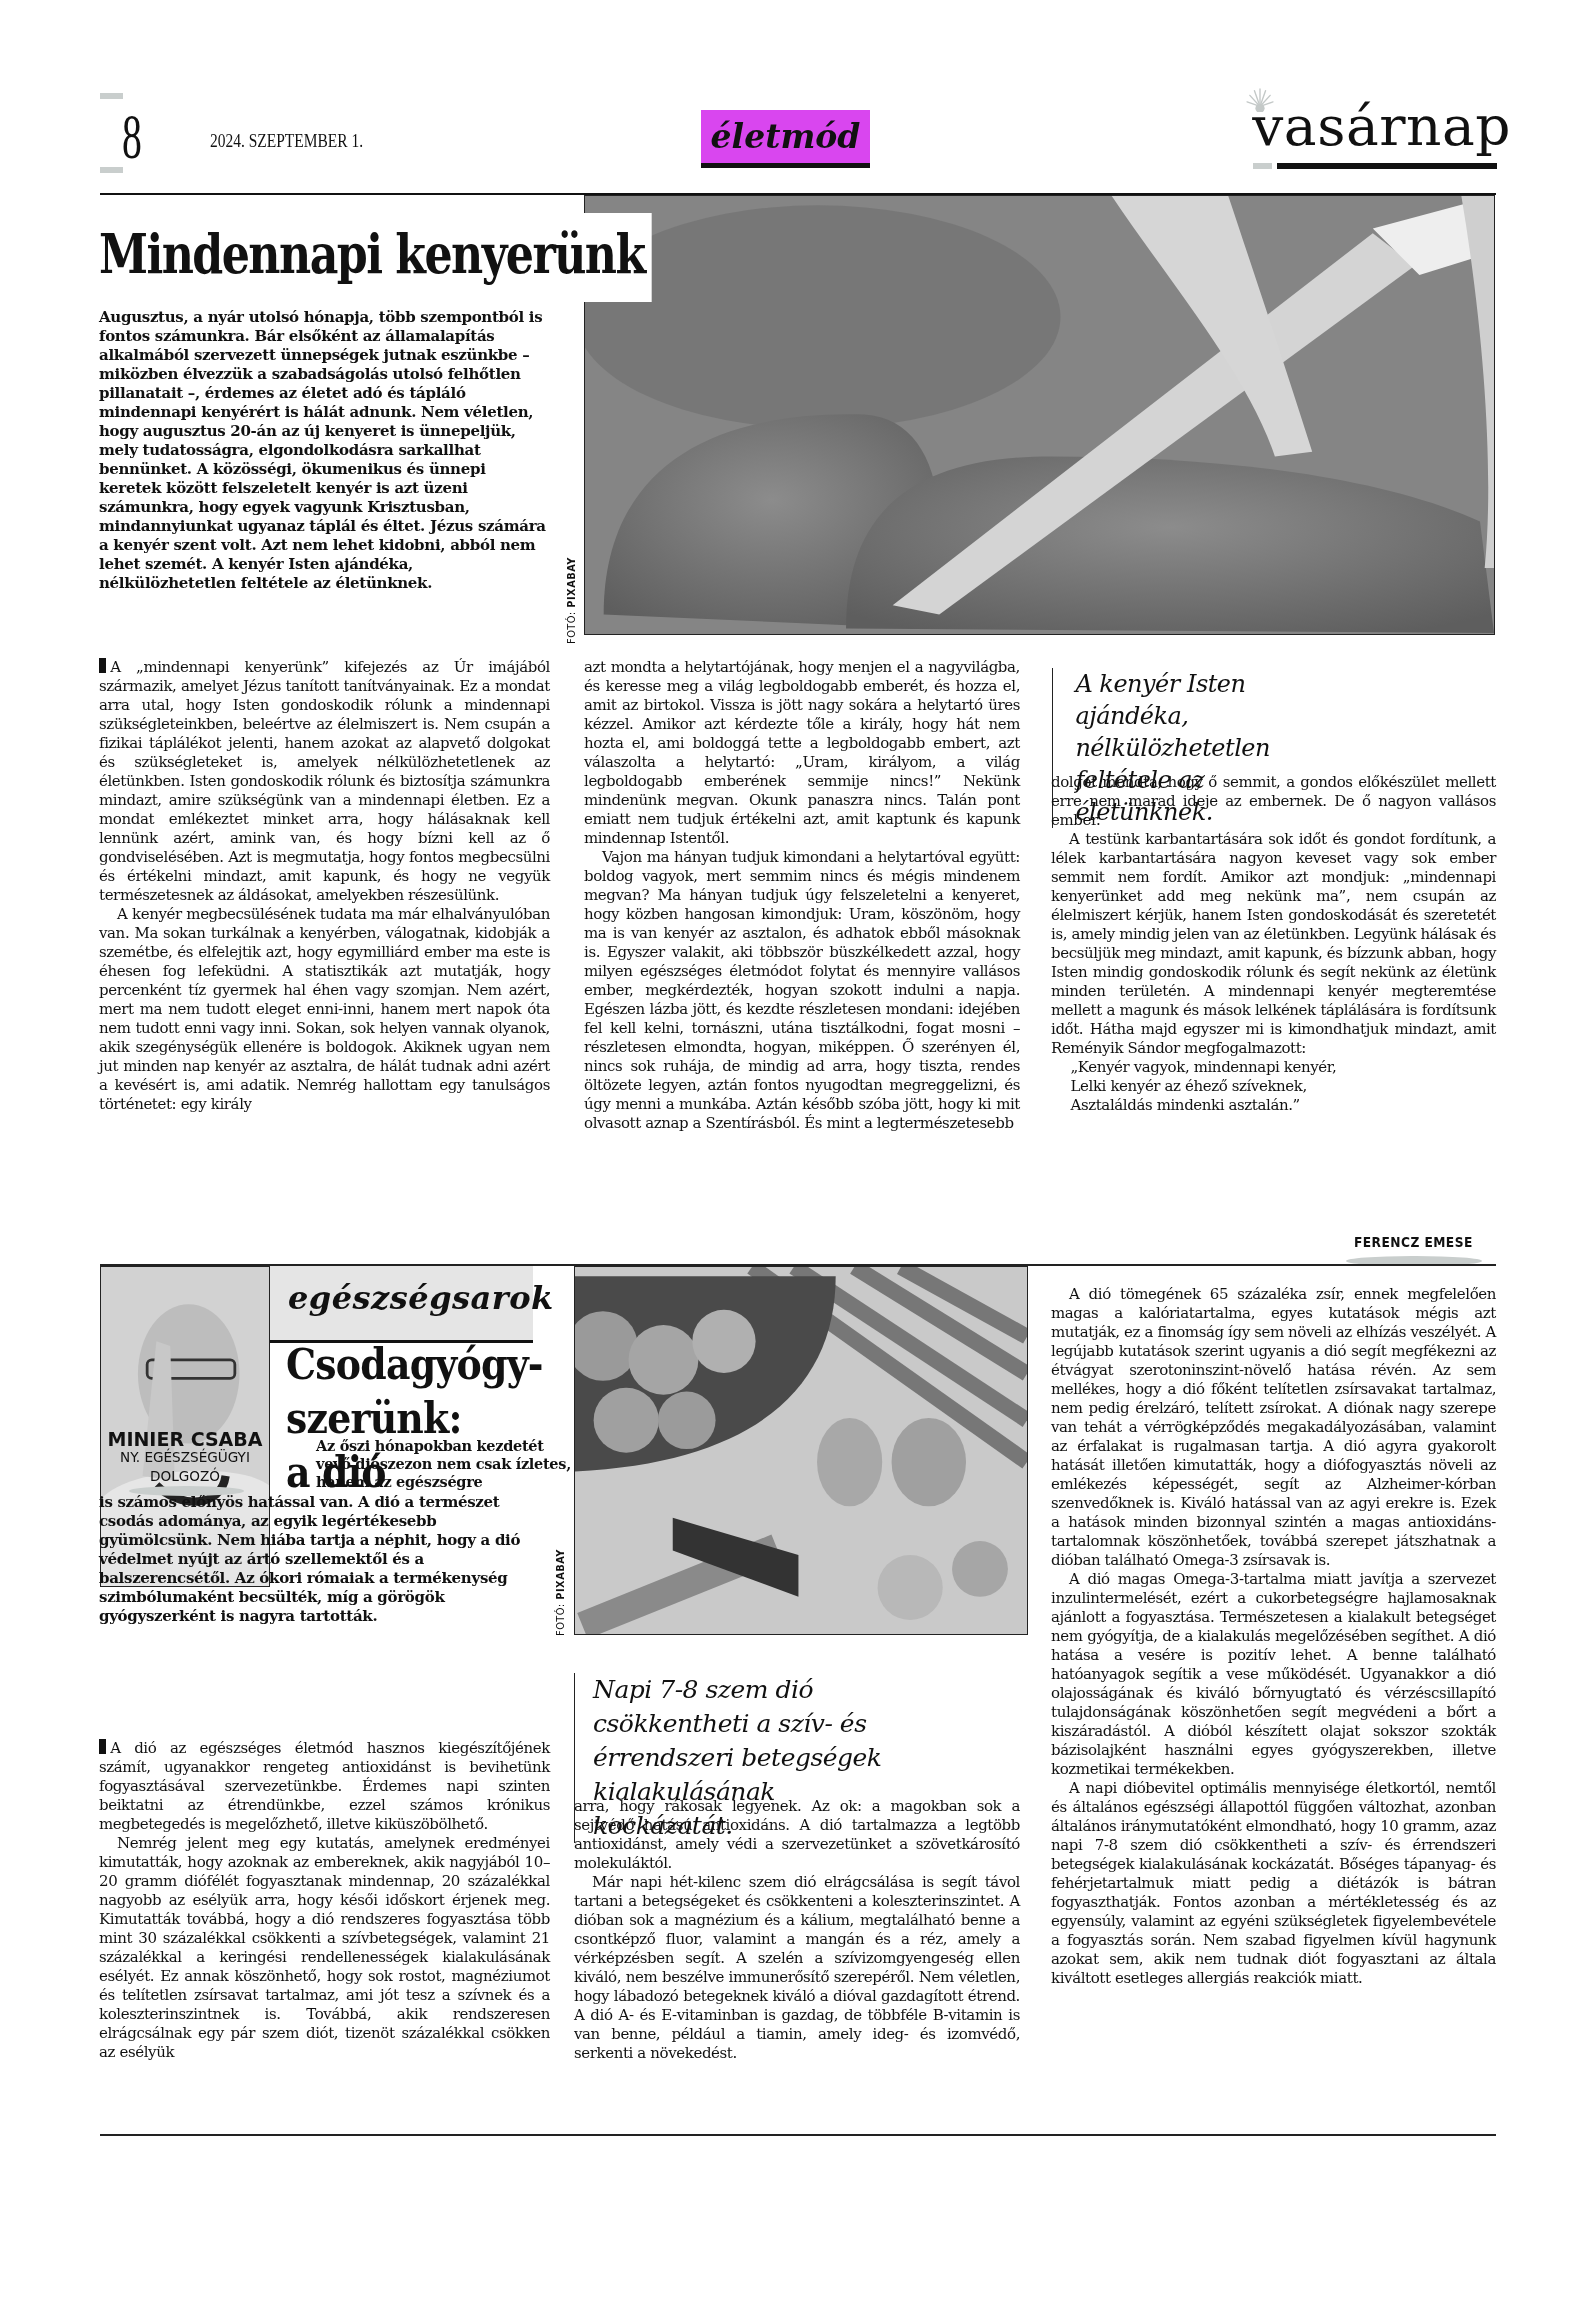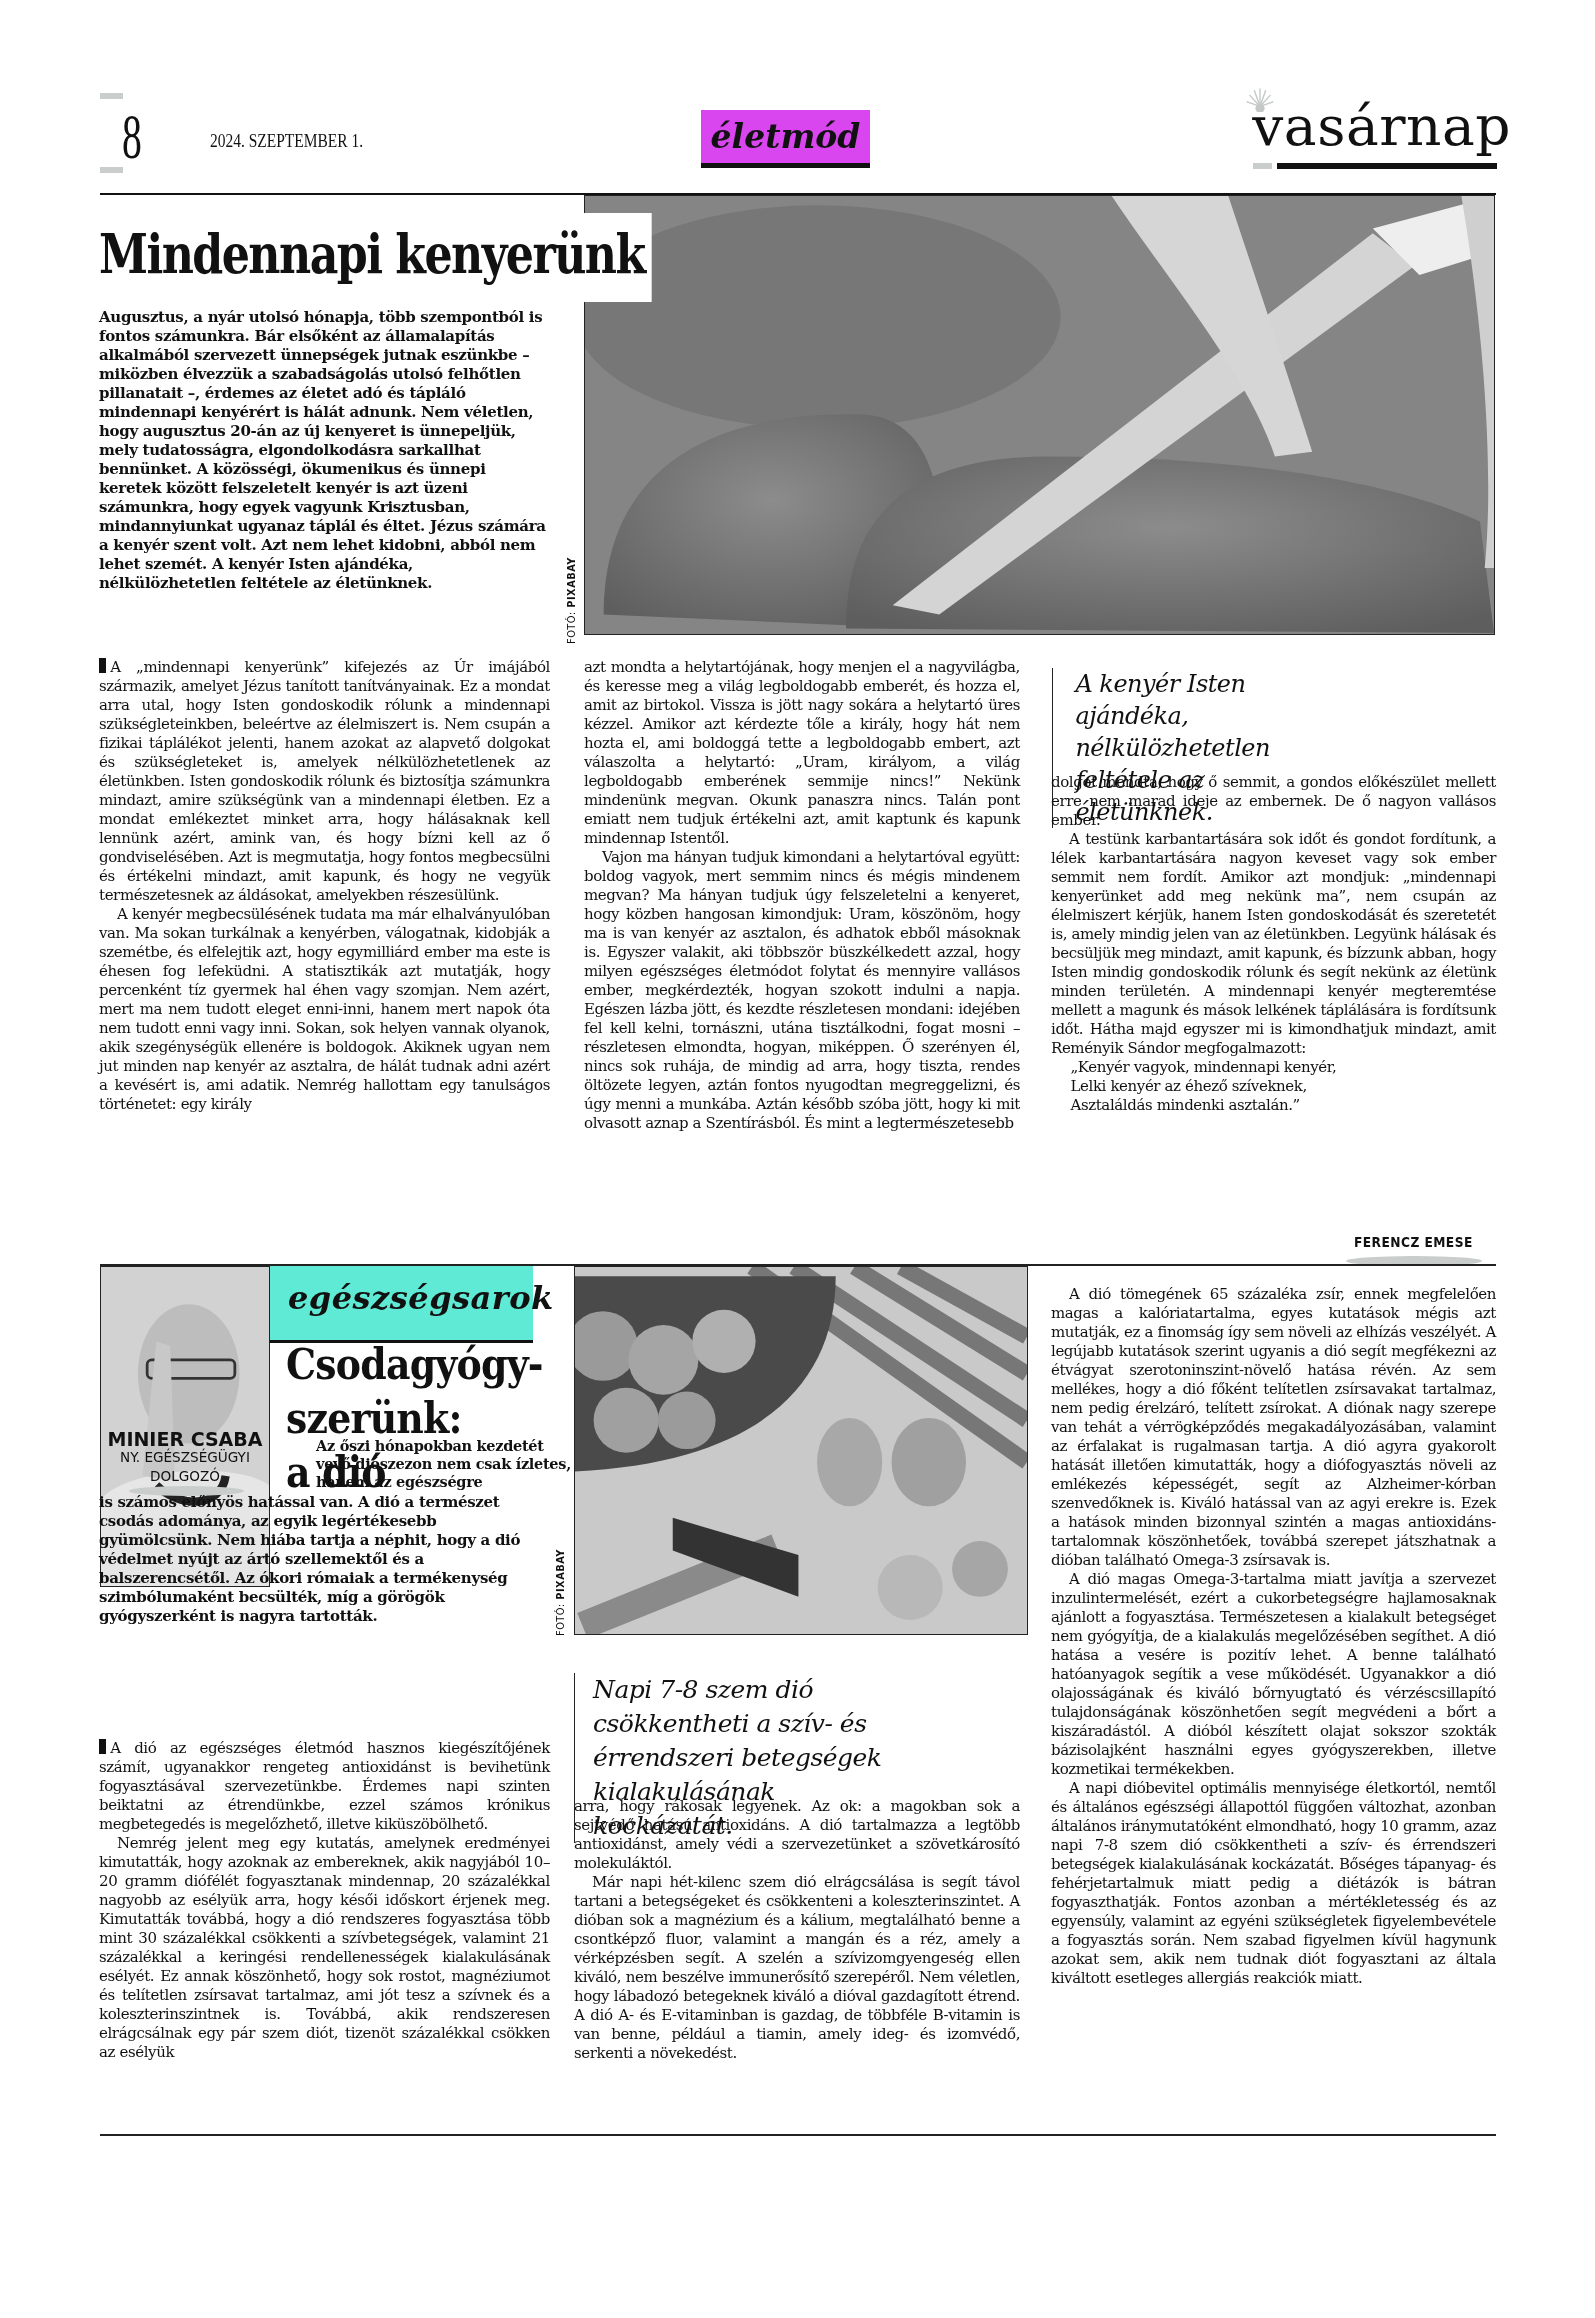--- a/index.html
+++ b/index.html
@@ -36,21 +36,21 @@
 
   .pull-quote { position: absolute; border-left: 1.4px solid #222; padding-left: 22.4px; font-family: "DejaVu Serif", serif; font-style: italic; font-size: 24px; line-height: 32px; letter-spacing: -0.5px; }
   .verse { padding-left: 1.3em; }
   .byline { position: absolute; font-family: "DejaVu Sans", sans-serif; font-weight: bold; font-size: 13.6px; letter-spacing: 0.5px; transform: scaleX(0.9); transform-origin: left top; }
   .byline-shade { position: absolute; width: 136px; height: 10.3px; border-radius: 50%; background: #c9cecd; }
 
   .mid-rule { left: 100px; top: 1264px; width: 1396px; height: 1.9px; background: #222; }
 
   
   .portrait { left: 100px; top: 1266px; width: 170px; height: 321px; border: 1.4px solid #222; box-sizing: border-box; background: linear-gradient(160deg, #d8d8d8 0%, #bfbfbf 50%, #e4e4e4 100%); overflow: hidden; }
-  .column-tag { left: 270px; top: 1266px; width: 263px; height: 77px; background: #5eead4; border-bottom: 3.3px solid #111; box-sizing: border-box; }
+  .column-tag { left: 270px; top: 1266px; width: 263px; height: 77px; background: #e5e5e5; border-bottom: 3.3px solid #111; box-sizing: border-box; }
   .column-tag span { position: absolute; left: 18px; top: 13px; font-family: "DejaVu Serif", serif; font-style: italic; font-weight: bold; font-size: 32px; letter-spacing: 0.5px; }
   .author-name { left: 100px; top: 1425px; width: 170px; text-align: center; font-family: "DejaVu Sans", sans-serif; font-weight: bold; font-size: 19px; line-height: 18.7px; }
   .author-role { left: 100px; top: 1446px; width: 170px; text-align: center; font-family: "DejaVu Sans", sans-serif; font-size: 13.6px; line-height: 18.7px; }
   .headline-2 { left: 286px; top: 1337px; font-family: "DejaVu Serif", serif; font-weight: bold; font-size: 43px; line-height: 54px; letter-spacing: -0.9px; transform: scaleX(0.88); transform-origin: left top; }
   .lead-2 { position: absolute; font-family: "DejaVu Serif", serif; font-weight: bold; font-size: 15px; line-height: 19px; letter-spacing: -0.3px; }
 
   .walnut-photo { left: 574px; top: 1266px; width: 454px; height: 369px; border: 1.4px solid #222; box-sizing: border-box; background: linear-gradient(160deg, #8a8a8a 0%, #cfcfcf 40%, #9d9d9d 75%, #d8d8d8 100%); overflow: hidden; }
 
   .bottom-rule { position: absolute; top: 2134px; height: 1.9px; background: #222; }
 </style>

